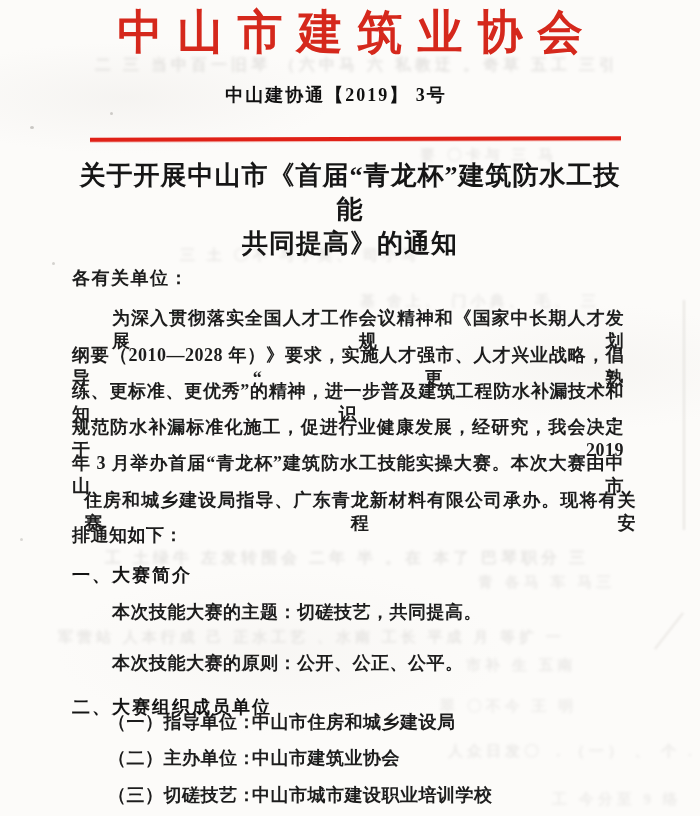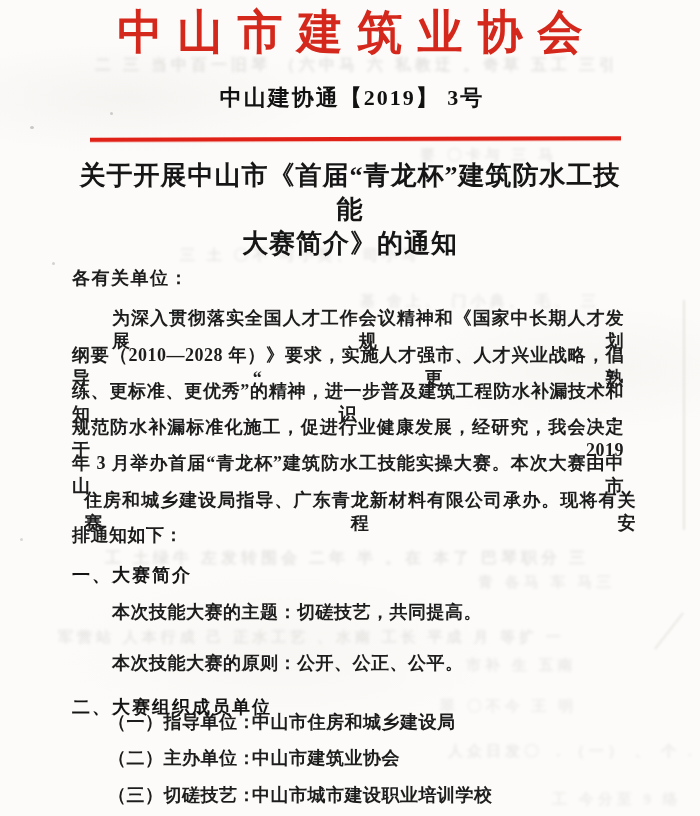--- a/index.html
+++ b/index.html
@@ -16,22 +16,22 @@
     font-family:Liberation Serif, serif;
   }
   .abs { position:absolute; }
   .org-name {
     top:2px; left:0; width:700px; text-align:center;
     font-size:45px; font-weight:bold; color:#d5281c;
     letter-spacing:15px; text-indent:15px; white-space:nowrap;
     transform:scaleY(1.04);
   }
   .doc-number {
-    top:83px; left:16px; width:672px; text-align:center;
-    font-size:22px; font-weight:bold; letter-spacing:2px; color:#111;
+    top:83px; left:0; width:672px; text-align:center;
+    font-size:18px; font-weight:bold; letter-spacing:2px; color:#111;
   }
   .red-rule {
     top:137px; left:90px; width:531px; height:4px;
     background:#e02117; transform:rotate(-0.15deg);
     box-shadow:0 1px 0 rgba(224,33,23,.25);
   }
   .doc-title {
     top:159px; left:70px; width:560px; text-align:center;
     font-size:26px; font-weight:800; line-height:34px; letter-spacing:1px; color:#161616;
   }
@@ -74,21 +74,21 @@
   <span class="speck" style="top:538px; left:20px; width:3px; height:3px; opacity:.35;"></span>
   <div class="edge-line" style="top:300px; left:683px; width:2px; height:230px; opacity:.55;"></div>
   <div class="edge-line" style="top:608px; left:668px; width:2px; height:46px; opacity:.5; transform:rotate(38deg);"></div>
 
   <div class="abs org-name">中山市建筑业协会</div>
   <div class="abs doc-number">中山建协通【2019】 3号</div>
   <div class="abs red-rule"></div>
 
   <div class="abs doc-title">
     <div>关于开展中山市《首届“青龙杯”建筑防水工技能</div>
-    <div>大赛简介》的通知</div>
+    <div>共同提高》的通知</div>
   </div>
 
   <div class="abs body-line salutation">各有关单位：</div>
 
   <div class="abs body-line just" style="top:307px; left:112px; width:512px;">为深入贯彻落实全国人才工作会议精神和《国家中长期人才发展规划</div>
   <div class="abs body-line just" style="top:344px; left:72px; width:552px;">纲要（2010—2028 年）》要求，实施人才强市、人才兴业战略，倡导“更熟</div>
   <div class="abs body-line just" style="top:380px; left:72px; width:552px;">练、更标准、更优秀”的精神，进一步普及建筑工程防水补漏技术和知识，</div>
   <div class="abs body-line just" style="top:416px; left:72px; width:552px;">规范防水补漏标准化施工，促进行业健康发展，经研究，我会决定于 2019</div>
   <div class="abs body-line just" style="top:452px; left:72px; width:552px;">年 3 月举办首届“青龙杯”建筑防水工技能实操大赛。本次大赛由中山市</div>
   <div class="abs body-line just" style="top:489px; left:84px; width:552px;">住房和城乡建设局指导、广东青龙新材料有限公司承办。现将有关赛程安</div>

